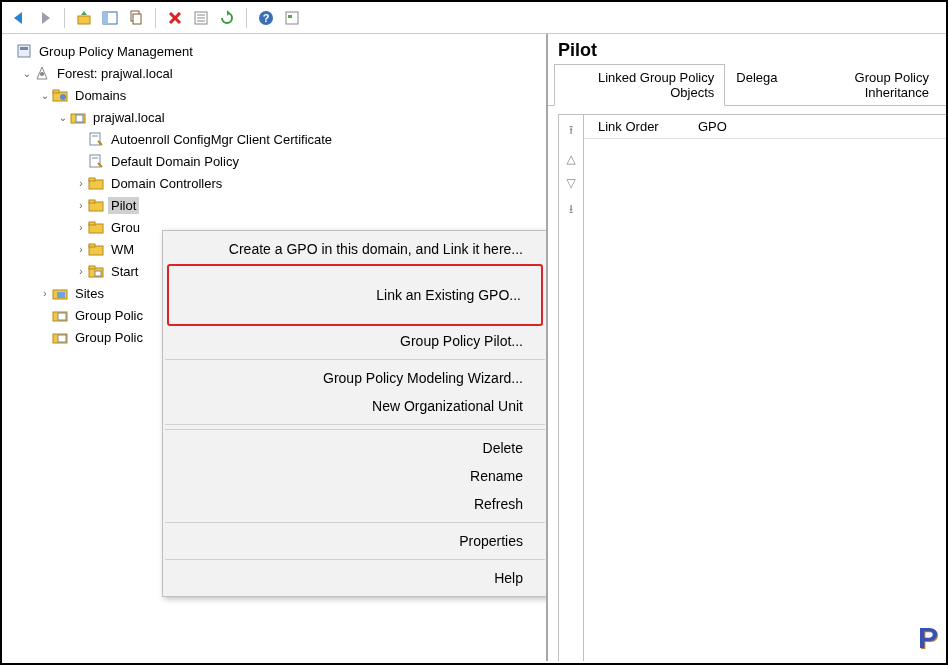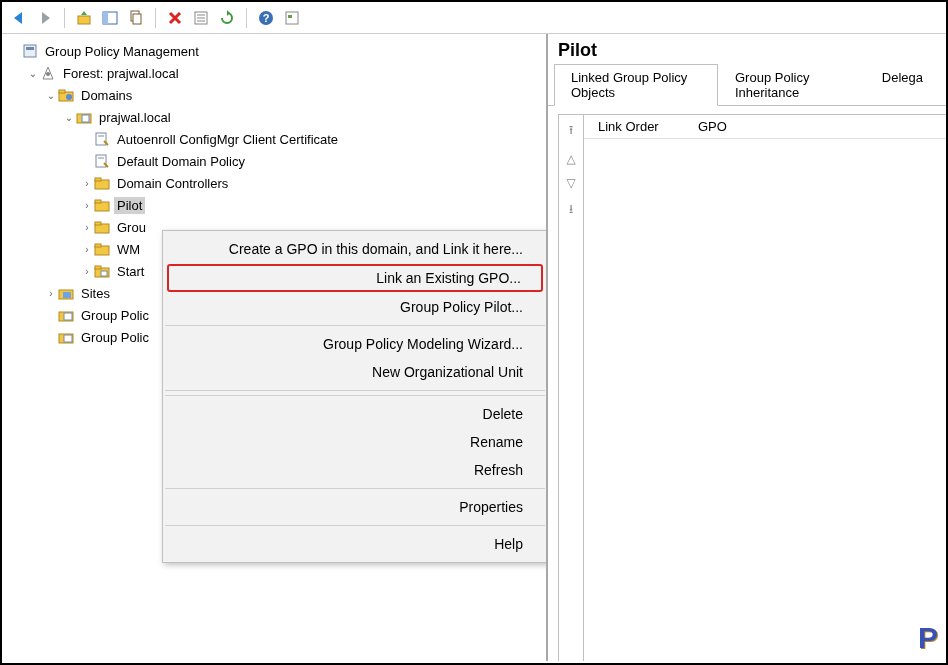--- a/index.html
+++ b/index.html
@@ -3,35 +3,35 @@
 <meta charset="utf-8">
 <style>
 * { box-sizing: border-box; margin: 0; padding: 0; }
 body { font-family: "Segoe UI", Tahoma, sans-serif; font-size: 13px; background: #fff; color: #000; width: 948px; height: 665px; overflow: hidden; border: 2px solid #000; }
 .toolbar { display: flex; align-items: center; gap: 4px; padding: 4px 6px; border-bottom: 1px solid #ccc; height: 32px; }
 .toolbar .tbtn { width: 22px; height: 22px; display: flex; align-items: center; justify-content: center; cursor: pointer; }
 .toolbar .sep { width: 1px; height: 20px; background: #ccc; margin: 0 4px; }
 .main { display: flex; height: calc(100% - 34px); }
 .tree-pane { width: 545px; border-right: 1px solid #a7a7a7; position: relative; padding-top: 6px; overflow: hidden; }
 .detail-pane { flex: 1; border-left: 1px solid #a7a7a7; display: flex; flex-direction: column; }
-.tree { padding-left: 6px; }
+.tree { }
 .node { white-space: nowrap; display: flex; align-items: center; height: 22px; }
 .twist { width: 14px; text-align: center; color: #666; cursor: pointer; font-size: 10px; user-select: none; }
 .twist.none { visibility: hidden; }
 .icon { width: 16px; height: 16px; margin-right: 4px; display: inline-flex; align-items: center; justify-content: center; }
 .label { padding: 1px 3px; }
 .label.selected { background: #d0d0d0; }
 .children { padding-left: 18px; }
 .ctx-menu { position: absolute; left: 160px; top: 196px; width: 386px; background: #f2f2f2; border: 1px solid #bfbfbf; box-shadow: 2px 2px 6px rgba(0,0,0,0.25); padding: 4px 0; z-index: 50; }
 .ctx-item { padding: 6px 24px; font-size: 14px; cursor: default; display: flex; justify-content: flex-end; align-items: center; }
 .ctx-sep { height: 1px; background: #d0d0d0; margin: 4px 2px; }
-.ctx-item.highlight { border: 2.5px solid #d92525; border-radius: 3px; margin: 1px 4px; padding: 4px 20px; }
+.ctx-item.highlight { border: 2.5px solid #d92525; border-radius: 3px; margin: 1px 4px; padding: 21px 20px; }
 .detail-header { font-weight: 700; font-size: 18px; padding: 6px 10px 2px 10px; }
 .tabs { display: flex; border-bottom: 1px solid #bfbfbf; padding: 0 6px; }
-.tab { padding: 5px 16px; font-size: 13px; border: 1px solid transparent; border-bottom: none; position: relative; top: 1px; cursor: pointer; }
+.tab { padding: 5px 10px; font-size: 13px; border: 1px solid transparent; border-bottom: none; position: relative; top: 1px; cursor: pointer; text-align: right; }
 .tab.active { background: #fff; border-color: #bfbfbf; border-bottom: 1px solid #fff; }
 .grid-wrap { flex: 1; display: flex; margin: 8px 0 0 10px; border-left: 1px solid #bfbfbf; border-top: 1px solid #bfbfbf; }
 .vscroll { width: 24px; display: flex; flex-direction: column; align-items: center; gap: 10px; padding-top: 6px; color: #8a8a8a; font-size: 12px; }
 .grid { flex: 1; border-left: 1px solid #bfbfbf; }
 .grid-head { display: flex; border-bottom: 1px solid #e0e0e0; }
 .gh { padding: 4px 14px; font-size: 13px; }
 .logo { position: absolute; right: 12px; bottom: 10px; font-weight: 800; font-size: 30px; letter-spacing: -2px; }
 .logo .lp { color: #3951b5; text-shadow: 1px 1px 0 #b9852a; }
 .submenu-arrow { font-size: 10px; color: #555; }
 svg { display: block; }
@@ -299,22 +299,22 @@
       <div class="ctx-item">
           <span>Help</span>
         </div>
     </div>
   </div>
 
   <div class="detail-pane">
     <div class="detail-header">Pilot</div>
     <div class="tabs">
       <div class="tab active">Linked Group Policy Objects</div>
+      <div class="tab">Delega</div>
       <div class="tab">Group Policy Inheritance</div>
-      <div class="tab">Delega</div>
     </div>
     <div class="grid-wrap">
       <div class="vscroll">
         <span>⭱</span>
         <span>△</span>
         <span>▽</span>
         <span>⭳</span>
       </div>
       <div class="grid">
         <div class="grid-head">

